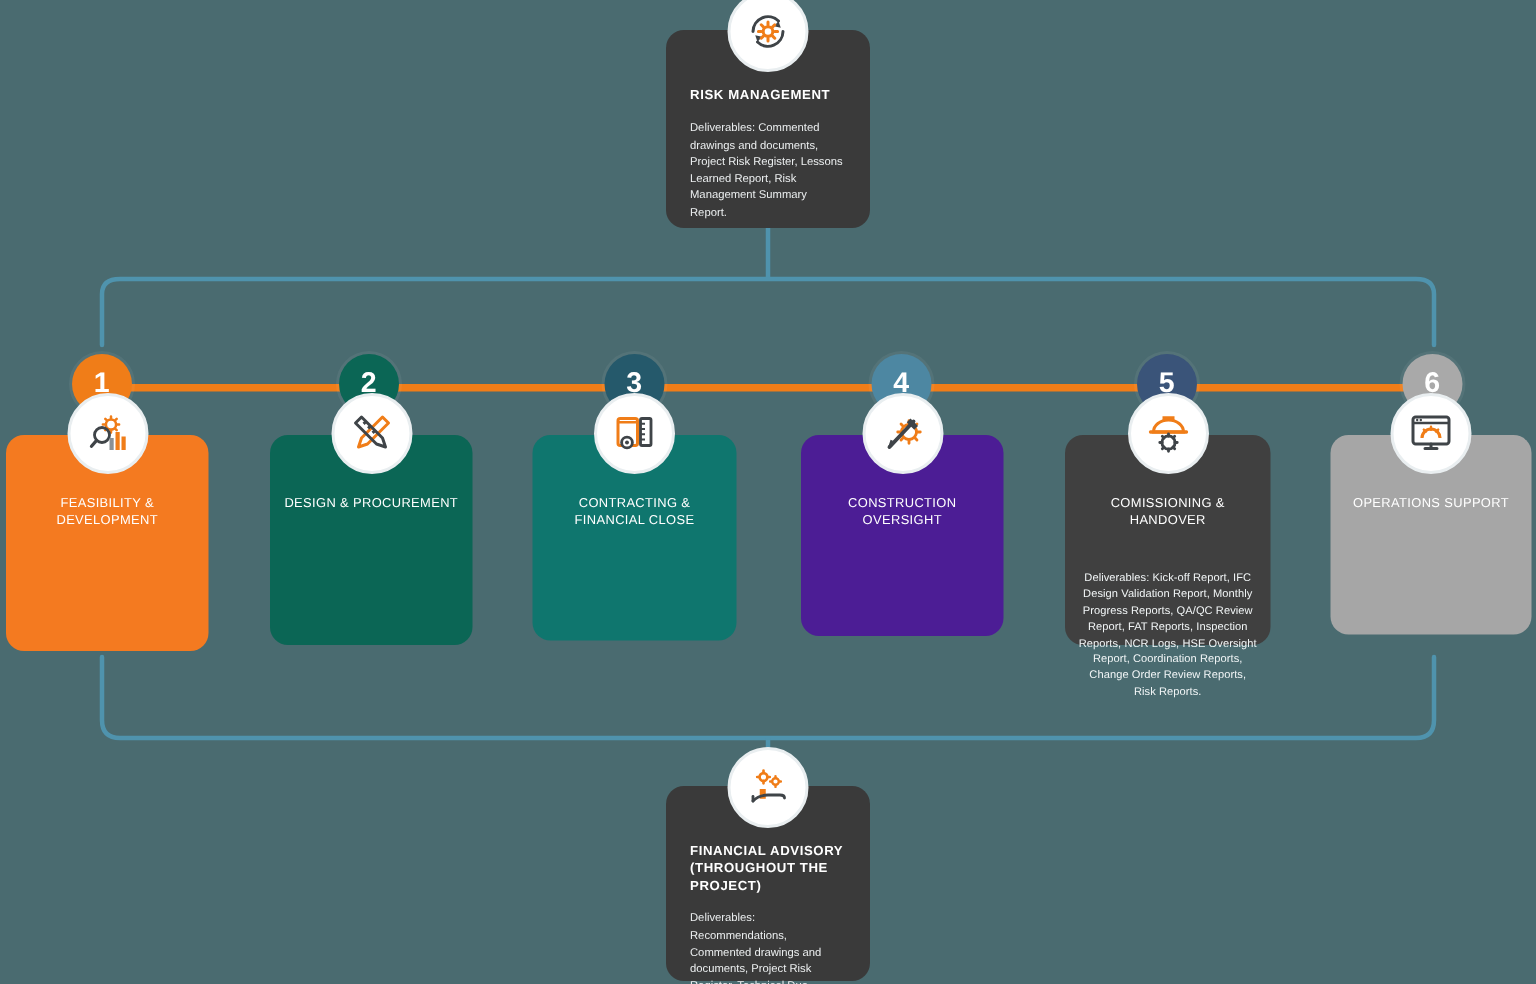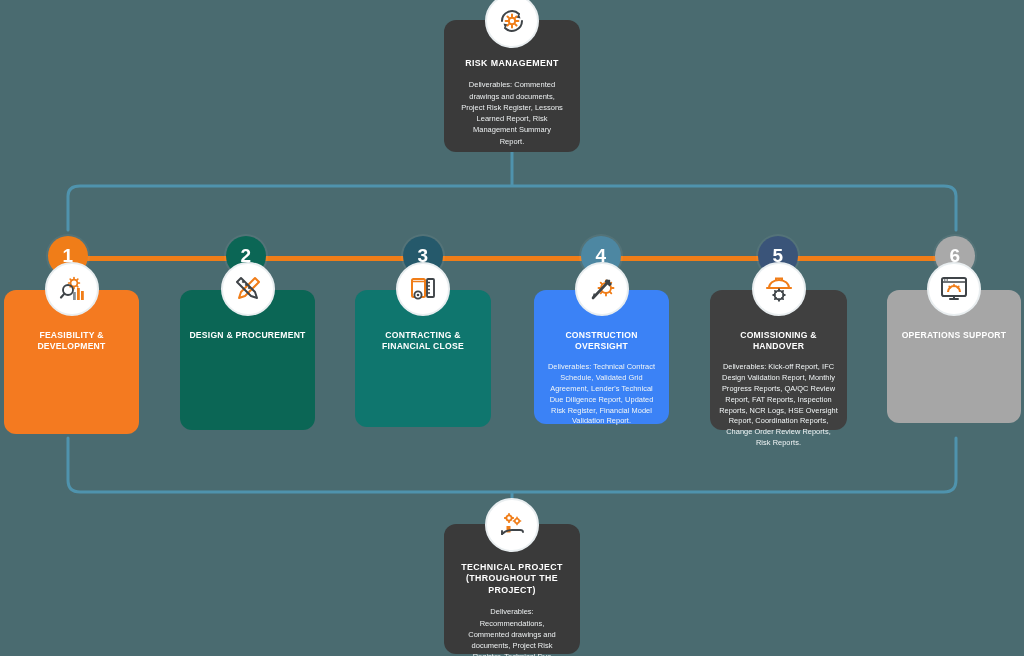--- a/index.html
+++ b/index.html
@@ -33,22 +33,22 @@
 
   
   .card {
     position: absolute;
     border-radius: 12px;
     padding: 40px 9px 12px;
     text-align: center;
     color: #ffffff;
   }
   .card .ttl {
-    font-size: 8.6px; font-weight: bold; letter-spacing: .25px;
-    line-height: 1.32; margin-bottom: 9px;
+    font-size: 8.6px; font-weight: normal; letter-spacing: .25px;
+    line-height: 1.32; margin-bottom: 27px;
   }
   .card .body {
     font-size: 7.4px; line-height: 1.48; letter-spacing: .05px;
     color: #f2f6f7;
   }
 
   
   .bubble {
     position: absolute; top: -28px; left: 50%;
     transform: translateX(-50%);
@@ -59,21 +59,20 @@
     overflow: hidden;
   }
   .bubble svg { width: 32px; height: 32px; display: block; }
 
   
   .dark-card {
     position: absolute;
     background: #3a3a3a;
     border-radius: 12px;
     color: #ffffff;
-    text-align: center;
     padding: 38px 16px 12px;
   }
   .dark-card .ttl {
     font-size: 8.8px; font-weight: bold; letter-spacing: .4px;
     line-height: 1.3; margin-bottom: 10px;
   }
   .dark-card .body {
     font-size: 7.5px; line-height: 1.5; color: #eceff0;
   }
   #risk-card { left: 444px; top: 20px; width: 136px; height: 132px; }
@@ -173,34 +172,33 @@
       <rect x="5" y="6" width="13" height="18" rx="1.5" fill="none" stroke="#f07d18" stroke-width="2"></rect>
       <path d="M5 8.5h13" stroke="#f07d18" stroke-width="1.6"></path>
       <rect x="20" y="6" width="7" height="18" rx="1" fill="none" stroke="#3f4448" stroke-width="1.9"></rect>
       <path d="M20 9.5h3M20 13h3M20 16.5h3M20 20h3" stroke="#3f4448" stroke-width="1.4"></path>
       <circle cx="11" cy="22" r="3.6" fill="#ffffff" stroke="#3f4448" stroke-width="1.9"></circle>
       <circle cx="11" cy="22" r="1.3" fill="#3f4448"></circle>
     </svg>
         </div>
         <div class="ttl"><span>CONTRACTING &amp;</span><br><span>FINANCIAL CLOSE</span></div>
       </div>
-      <div class="card" style="left: 534px; width: 135px; top: 290px; height: 134px; background: #3b82f6;">
+      <div class="card" style="left: 534px; width: 135px; top: 290px; height: 134px; background: #4c1d95;">
         <div class="bubble">
           <svg viewBox="0 0 32 32">
       <g fill="none" stroke="#f07d18" stroke-width="1.9">
               <circle cx="20" cy="15" r="5"></circle>
       <path d="M20 7.5v2M20 20.5v2M12.5 15h2M25.5 15h2M14.7 9.7l1.4 1.4M23.9 18.9l1.4 1.4M25.3 9.7l-1.4 1.4M16.1 18.9l-1.4 1.4" stroke-linecap="round"></path>
             </g>
       <path d="M7 25 L23 8" stroke="#3f4448" stroke-width="2.6" stroke-linecap="round"></path>
       <path d="M21 6 L26 11 L23.5 13.5 L18.5 8.5 Z" fill="#3f4448"></path>
       <path d="M7 25 l1.5-4.5" stroke="#3f4448" stroke-width="1.6"></path>
     </svg>
         </div>
         <div class="ttl">CONSTRUCTION OVERSIGHT</div>
-        <div class="body">Deliverables: Technical Contract Schedule, Validated Grid Agreement, Lender's Technical Due Diligence Report, Updated Risk Register, Financial Model Validation Report.</div>
       </div>
       <div class="card" style="left: 710px; width: 137px; top: 290px; height: 140px; background: #404040;">
         <div class="bubble">
           <svg viewBox="0 0 32 32">
       <path d="M6 15 a10 8 0 0 1 20 0 Z" fill="none" stroke="#f07d18" stroke-width="2"></path>
       <path d="M13 7.5 V5.5 h6 v2" fill="none" stroke="#f07d18" stroke-width="2"></path>
       <path d="M4 15h24" stroke="#f07d18" stroke-width="2.2" stroke-linecap="round"></path>
       <g fill="none" stroke="#3f4448" stroke-width="1.9">
               <circle cx="16" cy="22" r="4.4"></circle>
       <path d="M16 16.2v1.6M16 26.2v1.6M10.2 22h1.6M20.2 22h1.6M11.9 17.9l1.1 1.1M19 25l1.1 1.1M20.1 17.9l-1.1 1.1M13 25l-1.1 1.1" stroke-linecap="round"></path>
@@ -236,19 +234,19 @@
         <g fill="none" stroke="#f07d18" stroke-width="1.6">
           <circle cx="21" cy="12" r="2.2"></circle>
           <path d="M21 8.4v1.2M21 14.4v1.2M17.4 12h1.2M23.4 12h1.2" stroke-linecap="round"></path>
         </g>
         <rect x="10.5" y="17" width="4" height="6.5" fill="#f07d18"></rect>
         <path d="M6 25 Q10 21 16 21 L24 21 Q27 21 27 23" fill="none" stroke="#3f4448" stroke-width="1.9" stroke-linecap="round"></path>
         <path d="M6 25 L6 22" fill="none" stroke="#3f4448" stroke-width="1.9" stroke-linecap="round"></path>
       </svg>
     </div>
     <div class="ttl">
-      <span>TECHNICAL PROJECT</span><br>
+      <span>FINANCIAL ADVISORY</span><br>
       <span>(THROUGHOUT THE PROJECT)</span>
     </div>
     <div class="body">Deliverables: Recommendations, Commented drawings and documents, Project Risk Register, Technical Due Diligence Report, Compliancy verification and technical inputs, Comparison Report.</div>
   </div>
 
 </div>
 
 </body></html>

